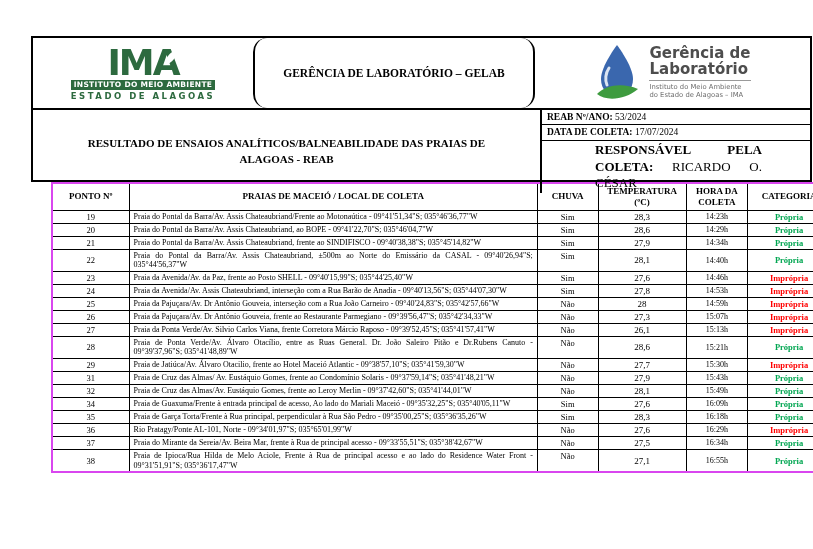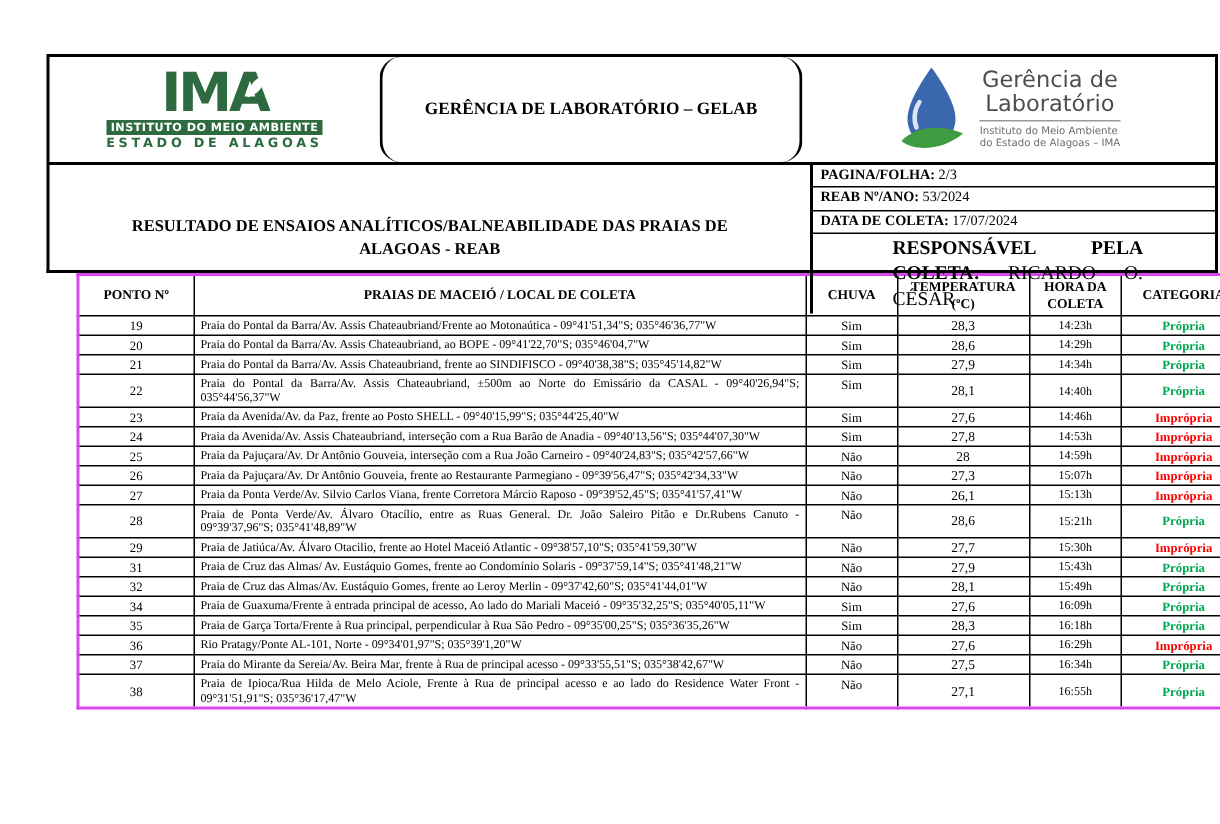--- a/index.html
+++ b/index.html
@@ -20,21 +20,21 @@
               font-weight:bold; font-size:36px; letter-spacing:-2px; color:#2d6a3f; line-height:0.92; }
   .ima-leaf { position:absolute; right:1px; top:3px; }
   .ima-bar { background:#2d6a3f; color:#fff; font-family:"DejaVu Sans",sans-serif;
              font-weight:bold; font-size:7.5px; letter-spacing:0.3px; padding:1.5px 3px; margin-top:1px; }
   .ima-estado { color:#2d6a3f; font-family:"DejaVu Sans",sans-serif; font-size:8.5px;
                 font-weight:bold; letter-spacing:2.5px; margin-top:1.5px; }
 
   
   .lab-logo { display:flex; gap:9px; align-items:center; }
   .lab-text { font-family:"DejaVu Sans",sans-serif; color:#4d4d4d; }
-  .lab-title { font-weight:normal; font-size:15px; line-height:1.02;text-align:center; }
+  .lab-title { font-weight:bold; font-size:15px; line-height:1.02; }
   .lab-rule { border-top:1px solid #9a9a9a; margin:3px 0 2px 0; }
   .lab-sub { font-size:6.8px; color:#6e6e6e; line-height:1.25; }
 
   
   .band2 { display:grid; grid-template-columns:507px 1fr; height:72px;
            border:2px solid #000; border-top:none; }
   .title-cell { display:flex; align-items:center; justify-content:center; }
   .doc-title { font-weight:bold; font-size:11px; text-align:center; max-width:430px; line-height:1.4; }
   .info-panel { border-left:2px solid #000; display:flex; flex-direction:column; }
   .info-row { padding:1px 5px; font-size:9.5px; border-bottom:1.5px solid #000; line-height:1.3; }
@@ -96,23 +96,20 @@
         </div>
       </div>
     </div>
   </div>
 
   <div class="band2">
     <div class="title-cell">
       <div class="doc-title">RESULTADO DE ENSAIOS ANALÍTICOS/BALNEABILIDADE DAS PRAIAS DE ALAGOAS - REAB</div>
     </div>
     <div class="info-panel">
-      <div class="info-row">
-        <b>PAGINA/FOLHA:</b> <span>2/3</span>
-      </div>
       <div class="info-row">
         <b>REAB Nº/ANO:</b> <span>53/2024</span>
       </div>
       <div class="info-row">
         <b>DATA DE COLETA:</b> <span>17/07/2024</span>
       </div>
       <div class="info-row">
         <b>RESPONSÁVEL PELA COLETA:</b> <span>RICARDO O. CÉSAR</span>
       </div>
     </div>
@@ -270,21 +267,21 @@
     <td class="c-ponto">35</td>
     <td class="c-local">Praia de Garça Torta/Frente à Rua principal, perpendicular à Rua São Pedro - 09°35'00,25"S; 035°36'35,26"W</td>
     <td class="c-chuva">Sim</td>
     <td class="c-temp">28,3</td>
     <td class="c-hora">16:18h</td>
     <td class="c-cat" style="color: rgb(0, 166, 81);">Própria</td>
   </tr>
 
   <tr>
     <td class="c-ponto">36</td>
-    <td class="c-local">Rio Pratagy/Ponte AL-101, Norte - 09°34'01,97"S; 035°39'1,20"W</td>
+    <td class="c-local">Rio Pratagy/Ponte AL-101, Norte - 09°34'01,97"S; 035°65'01,99"W</td>
     <td class="c-chuva">Não</td>
     <td class="c-temp">27,6</td>
     <td class="c-hora">16:29h</td>
     <td class="c-cat" style="color: rgb(255, 0, 0);">Imprópria</td>
   </tr>
 
   <tr>
     <td class="c-ponto">37</td>
     <td class="c-local">Praia do Mirante da Sereia/Av. Beira Mar, frente à Rua de principal acesso - 09°33'55,51"S; 035°38'42,67"W</td>
     <td class="c-chuva">Não</td>

